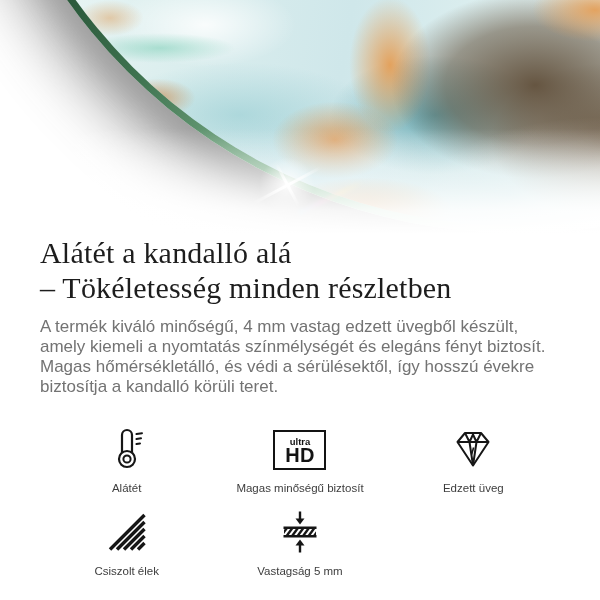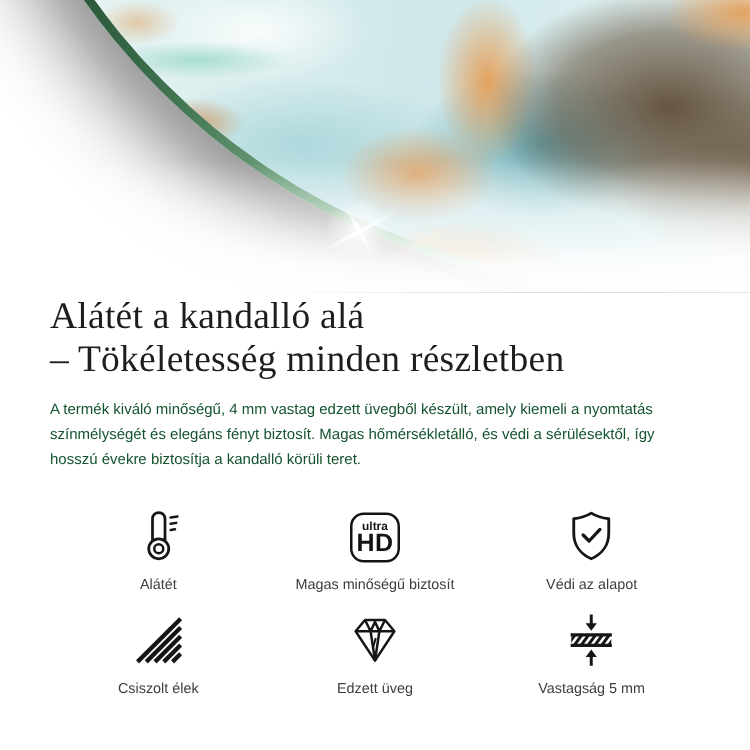--- a/index.html
+++ b/index.html
@@ -72,37 +72,37 @@
   h1.title {
     margin:1px 0 0 0;
     font-family:"Liberation Serif", serif;
     font-weight:400;
     font-size:30px; line-height:35px;
     color:#1d1d1d; letter-spacing:0.2px;
   }
 
   p.desc {
     margin:12px 0 0 0; width:514px;
-    font-size:12px; line-height:20px;
-    color:#14532d;
+    font-size:17px; line-height:20px;
+    color:#737373;
   }
 
   
   .features {
     margin-top:26px;
     display:grid; grid-template-columns:repeat(3, 1fr);
     row-gap:12px; text-align:center;
   }
   .feature { display:flex; flex-direction:column; align-items:center; }
   .icon-wrap { height:50px; display:flex; align-items:flex-end; justify-content:center; }
   .feature .label { margin-top:9px; font-size:11.5px; color:#3d3d3d; }
 
   .uhd-box {
-    box-sizing:border-box; width:40px; height:40px; margin-bottom:3px;
-    border:2.5px solid #131313; border-radius:11px;
+    box-sizing:border-box; width:53px; height:40px; margin-bottom:3px;
+    border:2.5px solid #131313; border-radius:0;
     display:flex; flex-direction:column; align-items:center; justify-content:center;
     color:#131313;
   }
   .uhd-top { font-size:9.5px; font-weight:bold; line-height:10px; }
   .uhd-bottom { font-size:20px; font-weight:bold; line-height:16px; letter-spacing:0.3px; }
 
   svg .ln { fill:none; stroke:#161616; }
 </style>
 </head>
 <body>
@@ -151,58 +151,49 @@
       <div class="feature">
         <div class="icon-wrap">
           <div class="uhd-box">
             <span class="uhd-top">ultra</span>
             <span class="uhd-bottom">HD</span>
           </div>
         </div>
         <div class="label">Magas minőségű biztosít</div>
       </div>
 
-      <div class="feature">
-        <div class="icon-wrap">
-          <svg width="48" height="48" viewBox="0 0 48 48">
-            <path class="ln" stroke-width="2.3" stroke-linejoin="round" d="M24 5.5 C28 8 33 9.5 38 10 V21.5 C38 31.5 32 38.5 24 42 C16 38.5 10 31.5 10 21.5 V10 C15 9.5 20 8 24 5.5 Z"></path>
-            <path class="ln" stroke-width="2.6" stroke-linecap="round" stroke-linejoin="round" d="M17.5 23 L22.3 27.8 L31 18.5"></path>
-          </svg>
-        </div>
-        <div class="label">Védi az alapot</div>
+
+      <div class="feature">
+        <div class="icon-wrap">
+          <svg width="48" height="48" viewBox="0 0 48 48">
+            <g class="ln" stroke-width="2" stroke-linejoin="round">
+              <path d="M8.5 17 L16 8 H32 L39.5 17 L24 40.5 Z"></path>
+              <path d="M8.5 17 H39.5"></path>
+              <path d="M16 8 L20.5 17 L24 9.5 L27.5 17 L32 8"></path>
+              <path d="M20.5 17 L24 40.5 M27.5 17 L24 40.5"></path>
+              <path stroke-width="1.6" d="M24.6 22.5 L22.6 29.5"></path>
+            </g>
+          </svg>
+        </div>
+        <div class="label">Edzett üveg</div>
       </div>
 
       <div class="feature">
         <div class="icon-wrap">
           <svg width="48" height="48" viewBox="0 0 48 48">
             <g class="ln" stroke-width="3.4">
               <path d="M7 41.5 L41.5 7"></path>
               <path d="M14 41.5 L41.5 14"></path>
               <path d="M21 41.5 L41.5 21"></path>
               <path d="M28 41.5 L41.5 28"></path>
               <path d="M35 41.5 L41.5 35"></path>
             </g>
           </svg>
         </div>
         <div class="label">Csiszolt élek</div>
-      </div>
-
-      <div class="feature">
-        <div class="icon-wrap">
-          <svg width="48" height="48" viewBox="0 0 48 48">
-            <g class="ln" stroke-width="2" stroke-linejoin="round">
-              <path d="M8.5 17 L16 8 H32 L39.5 17 L24 40.5 Z"></path>
-              <path d="M8.5 17 H39.5"></path>
-              <path d="M16 8 L20.5 17 L24 9.5 L27.5 17 L32 8"></path>
-              <path d="M20.5 17 L24 40.5 M27.5 17 L24 40.5"></path>
-              <path stroke-width="1.6" d="M24.6 22.5 L22.6 29.5"></path>
-            </g>
-          </svg>
-        </div>
-        <div class="label">Edzett üveg</div>
       </div>
 
       <div class="feature">
         <div class="icon-wrap">
           <svg width="48" height="48" viewBox="0 0 48 48">
             <defs>
               <clipPath id="barclip">
                   <rect x="8" y="20.8" width="32" height="6.4"></rect>
                 </clipPath>
             </defs>

